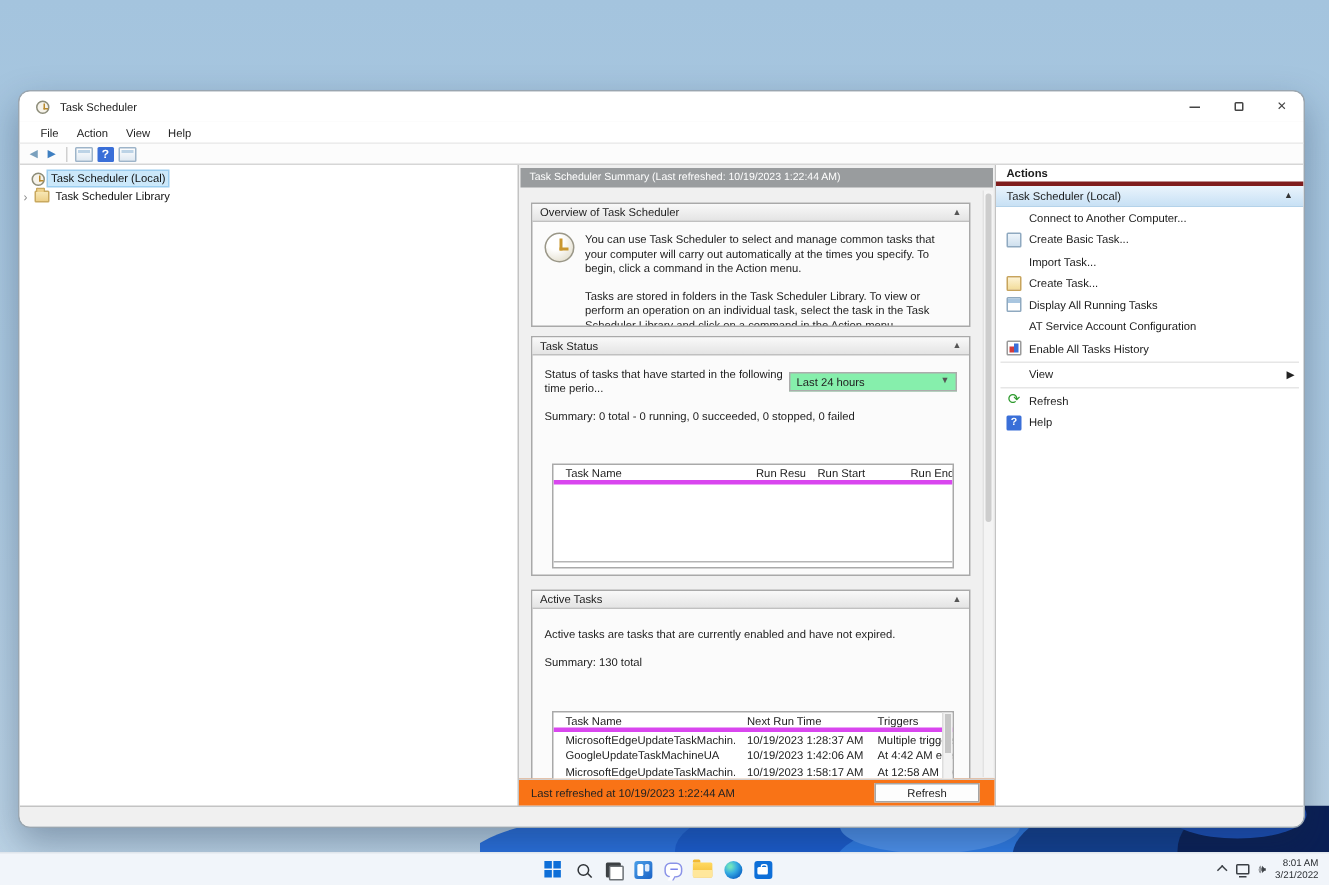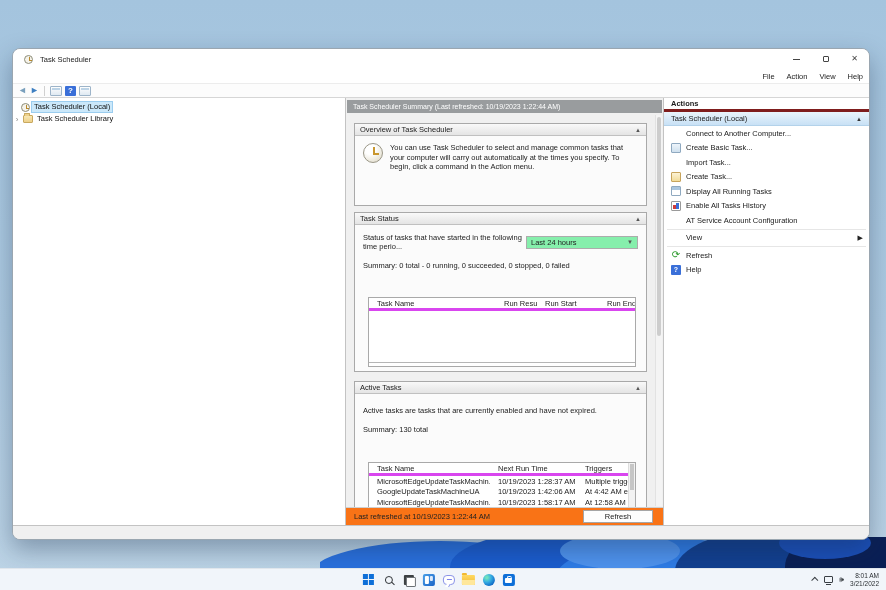--- a/index.html
+++ b/index.html
@@ -4,34 +4,34 @@
 <style>
   * { margin:0; padding:0; box-sizing:border-box; }
   html,body { width:886px; height:590px; overflow:hidden; }
   body { font-family:"Liberation Sans","DejaVu Sans",sans-serif; position:relative;
          background:linear-gradient(180deg,#a4c4de 0%,#aecbe2 55%,#bdd4e6 100%); }
 
   
   .bloom { position:absolute; left:320px; top:537px; width:566px; height:31px; overflow:hidden; }
 
   
-  .window { position:absolute; left:12px; top:48px; width:858px; height:492px;
+  .window { position:absolute; left:12px; top:60px; width:858px; height:492px;
             background:#f0f0f0; border:1px solid #9aa6b0; border-radius:8px;
             box-shadow:0 10px 24px rgba(20,40,70,.35); overflow:hidden;
             display:flex; flex-direction:column; }
 
   .titlebar { height:20px; background:#ffffff; display:flex; align-items:center; padding-left:9px; flex:0 0 auto; }
   .title-text { font-size:7.5px; color:#1b1b1b; margin-left:5px; }
   .win-controls { margin-left:auto; display:flex; height:100%; }
   .win-btn { width:29px; height:100%; display:flex; align-items:center; justify-content:center; color:#444; }
   .glyph-min { width:7px; height:1px; background:#444; display:block; }
   .glyph-max { width:6px; height:6px; border:1px solid #444; border-radius:1px; display:block; }
   .glyph-close { font-size:8px; line-height:8px; }
 
-  .menubar { height:14px; background:#fff; display:flex; align-items:center; padding-left:8px; font-size:7.5px; color:#222; flex:0 0 auto;justify-content:flex-end; }
+  .menubar { height:14px; background:#fff; display:flex; align-items:center; padding-left:8px; font-size:7.5px; color:#222; flex:0 0 auto; }
   .menu-item { padding:0 6px; }
 
   .toolbar { height:15px; background:#fcfcfc; border-top:1px solid #ececec; border-bottom:1px solid #d6d6d6;
              display:flex; align-items:center; padding-left:5px; gap:3px; flex:0 0 auto; }
   .nav-arrow { font-size:9px; line-height:9px; }
   .arrow-back { color:#7aa0bd; }
   .arrow-fwd { color:#3e7fc1; }
   .tb-sep { width:1px; height:10px; background:#d0d0d0; margin:0 2px; }
   .tb-ic { width:12px; height:10px; border:1px solid #9db4c9; background:linear-gradient(#fefefe,#dfe9f2); border-radius:1px; position:relative; }
   .tb-ic::before { content:""; position:absolute; left:1px; top:1px; right:1px; height:2px; background:#bcd3e6; }
@@ -235,20 +235,21 @@
 
         <div class="section" style="margin-bottom:6px;">
           <div class="sec-header">
             <span>Overview of Task Scheduler</span>
             <span class="sec-collapse">▲</span>
           </div>
           <div class="sec-body overview-body">
             <span class="ov-icon"></span>
             <div class="ov-text">
               <p>You can use Task Scheduler to select and manage common tasks that your computer will carry out automatically at the times you specify. To begin, click a command in the Action menu.</p>
+              <p>Tasks are stored in folders in the Task Scheduler Library. To view or perform an operation on an individual task, select the task in the Task Scheduler Library and click on a command in the Action menu.</p>
             </div>
           </div>
         </div>
 
         <div class="section" style="margin-bottom:9px;">
           <div class="sec-header">
             <span>Task Status</span>
             <span class="sec-collapse">▲</span>
           </div>
           <div class="sec-body ts-body">
@@ -341,26 +342,26 @@
       </div>
       <div class="action-item">
         <span class="ai-icon ic-task"></span>
         <span>Create Task...</span>
       </div>
       <div class="action-item">
         <span class="ai-icon ic-running"></span>
         <span>Display All Running Tasks</span>
       </div>
       <div class="action-item">
+        <span class="ai-spacer"></span>
+        <span>AT Service Account Configuration</span>
+      </div>
+      <div class="action-item">
         <span class="ai-icon ic-history"></span>
         <span>Enable All Tasks History</span>
-      </div>
-      <div class="action-item">
-        <span class="ai-spacer"></span>
-        <span>AT Service Account Configuration</span>
       </div>
       <div class="action-sep"></div>
       <div class="action-item">
         <span class="ai-spacer"></span>
         <span>View</span>
         <span class="submenu-arrow">▶</span>
       </div>
       <div class="action-sep"></div>
       <div class="action-item">
         <span class="ai-icon ic-refresh">⟳</span>

